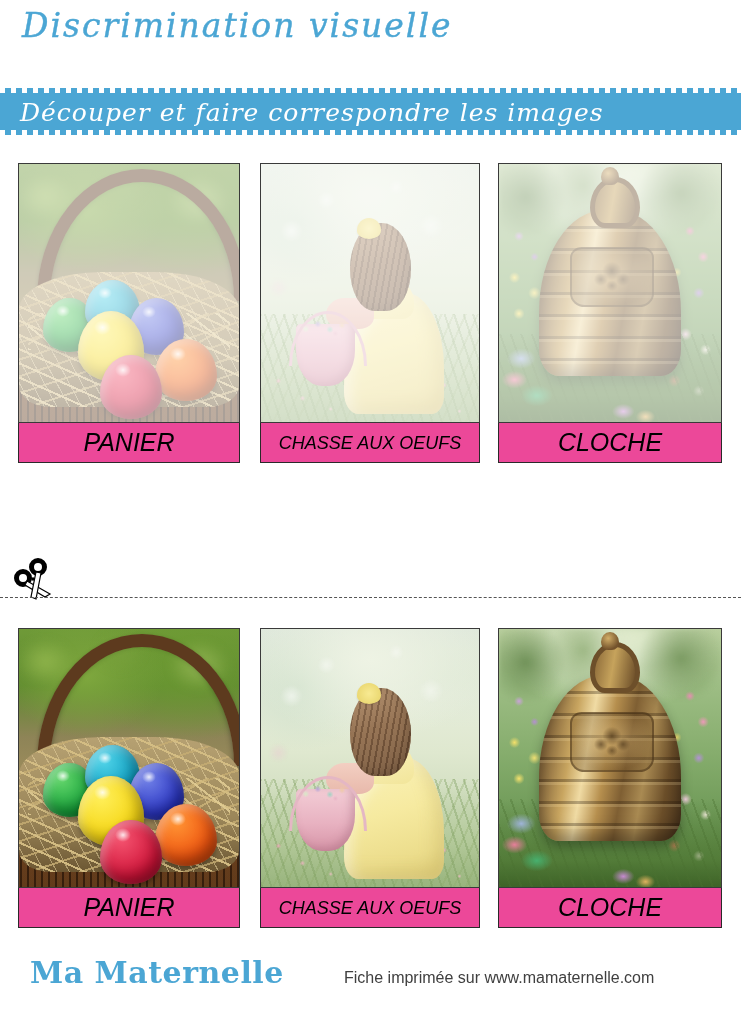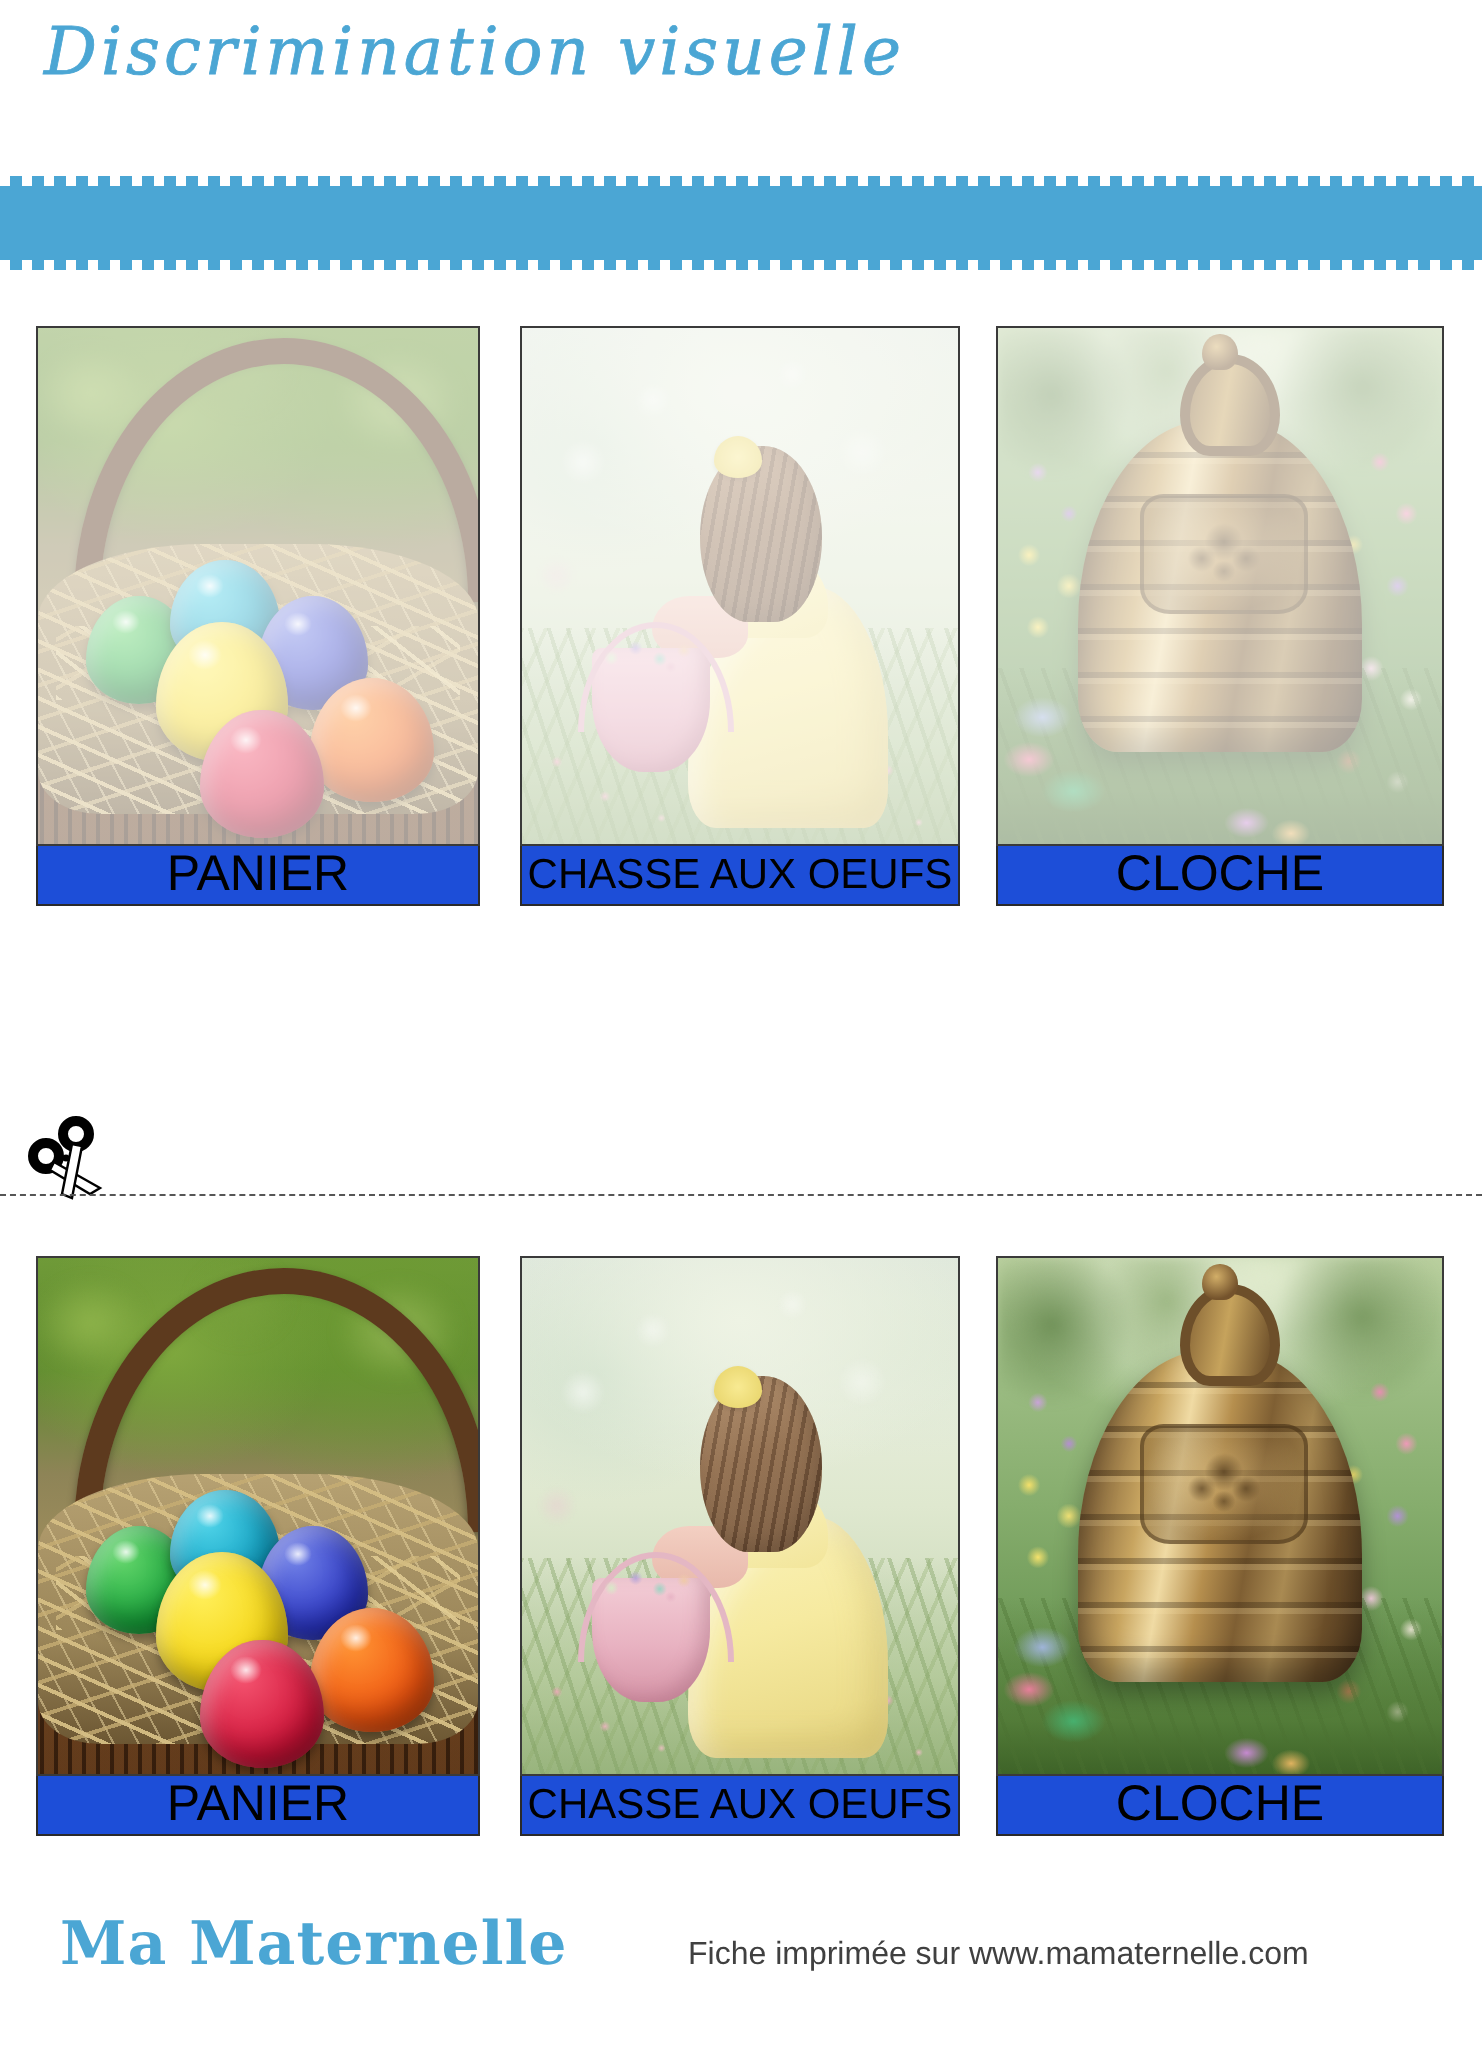--- a/index.html
+++ b/index.html
@@ -82,38 +82,39 @@
   .card-img {
     width: 100%;
     height: 260px;
     border: 1px solid #3a3a3a;
     box-sizing: border-box;
     overflow: hidden;
     position: relative;
   }
   .card-label {
     width: 100%;
-    height: 30px;
+    height: 40px;
     border: 1px solid #2a2a2a;
     border-top: none;
     box-sizing: border-box;
-    background: #1d4ed8;
+    background: #ec4899;
     display: flex;
     align-items: center;
     justify-content: center;
+    font-style: italic;
   }
   .card-label span {
     color: #000000;
     font-family: "Liberation Sans", sans-serif;
     font-weight: 400;
     line-height: 1;
     white-space: nowrap;
   }
   .label-lg { font-size: 25px; }
-  .label-sm { font-size: 21px; text-align: right; }
+  .label-sm { font-size: 18px; text-align: right; }
 
   
   .col-0 { left: 18px;  width: 222px; }
   .col-1 { left: 260px; width: 220px; }
   .col-2 { left: 498px; width: 224px; }
 
   
   .faded .card-img .scene { opacity: 0.42; }
 
   
@@ -462,20 +463,21 @@
     white-space: nowrap;
   }
 </style>
 </head>
 <body>
 
 <div class="page-title">Discrimination visuelle</div>
 
 <div class="banner">
   <div class="banner-teeth top"></div>
+  <div class="banner-text">Découper et faire correspondre les images</div>
   <div class="banner-teeth bottom"></div>
 </div>
 
 <div class="row row-top faded">
 
   <div class="card col-0">
     <div class="card-img">
       <div class="scene basket-scene">
         <div class="grass-blur"></div>
         <div class="handle"></div>

